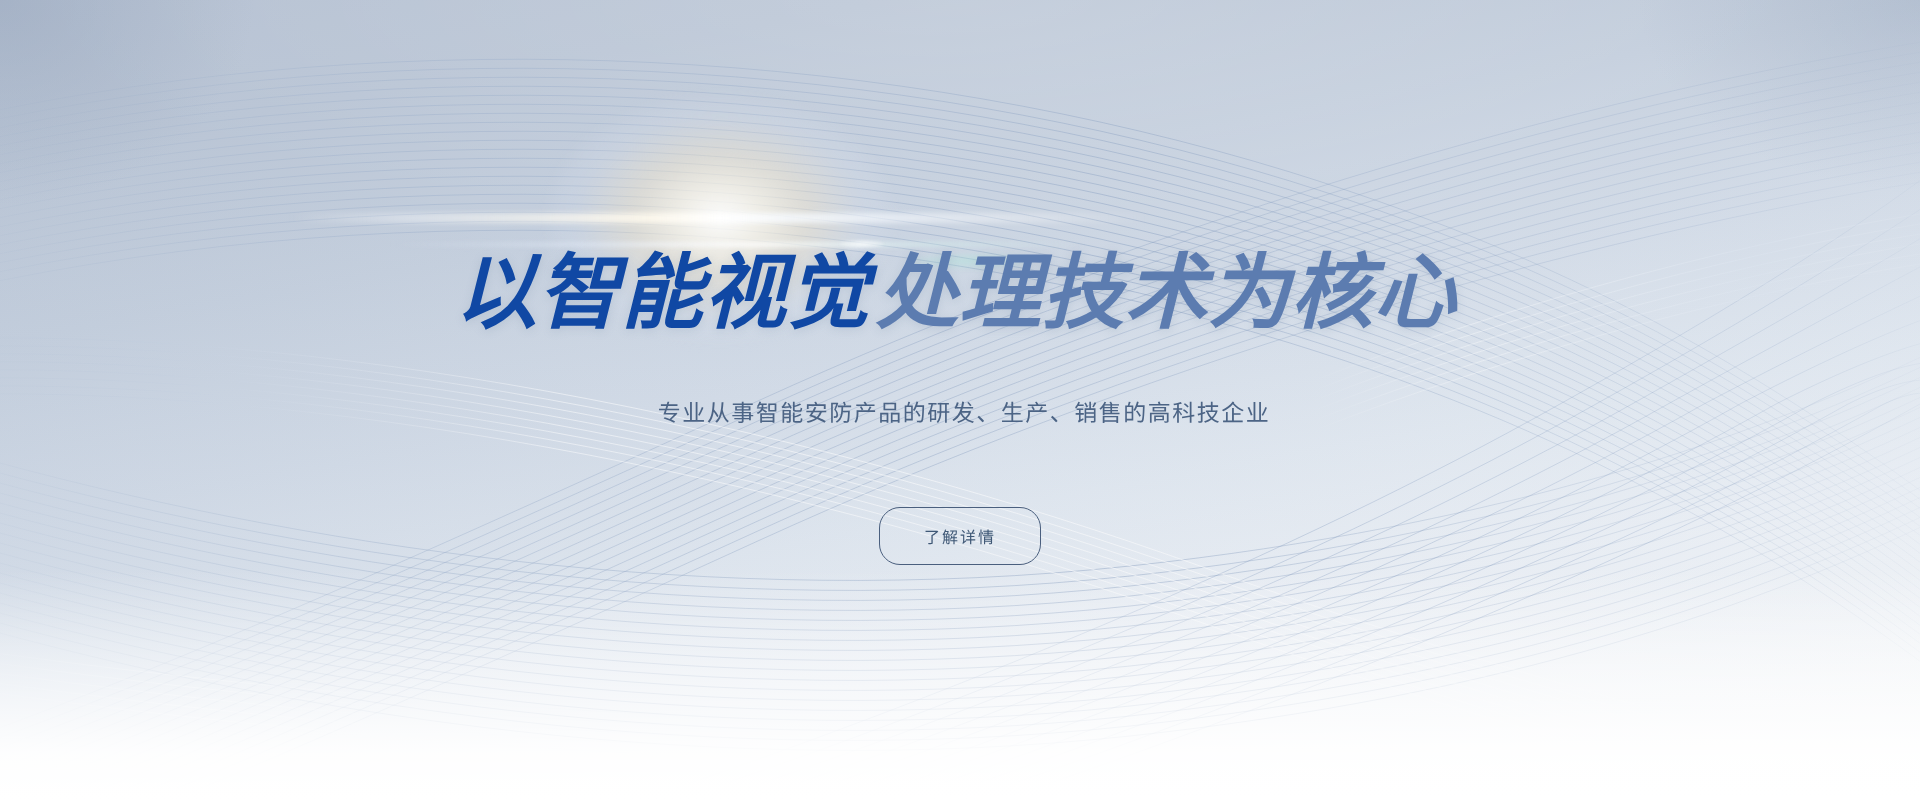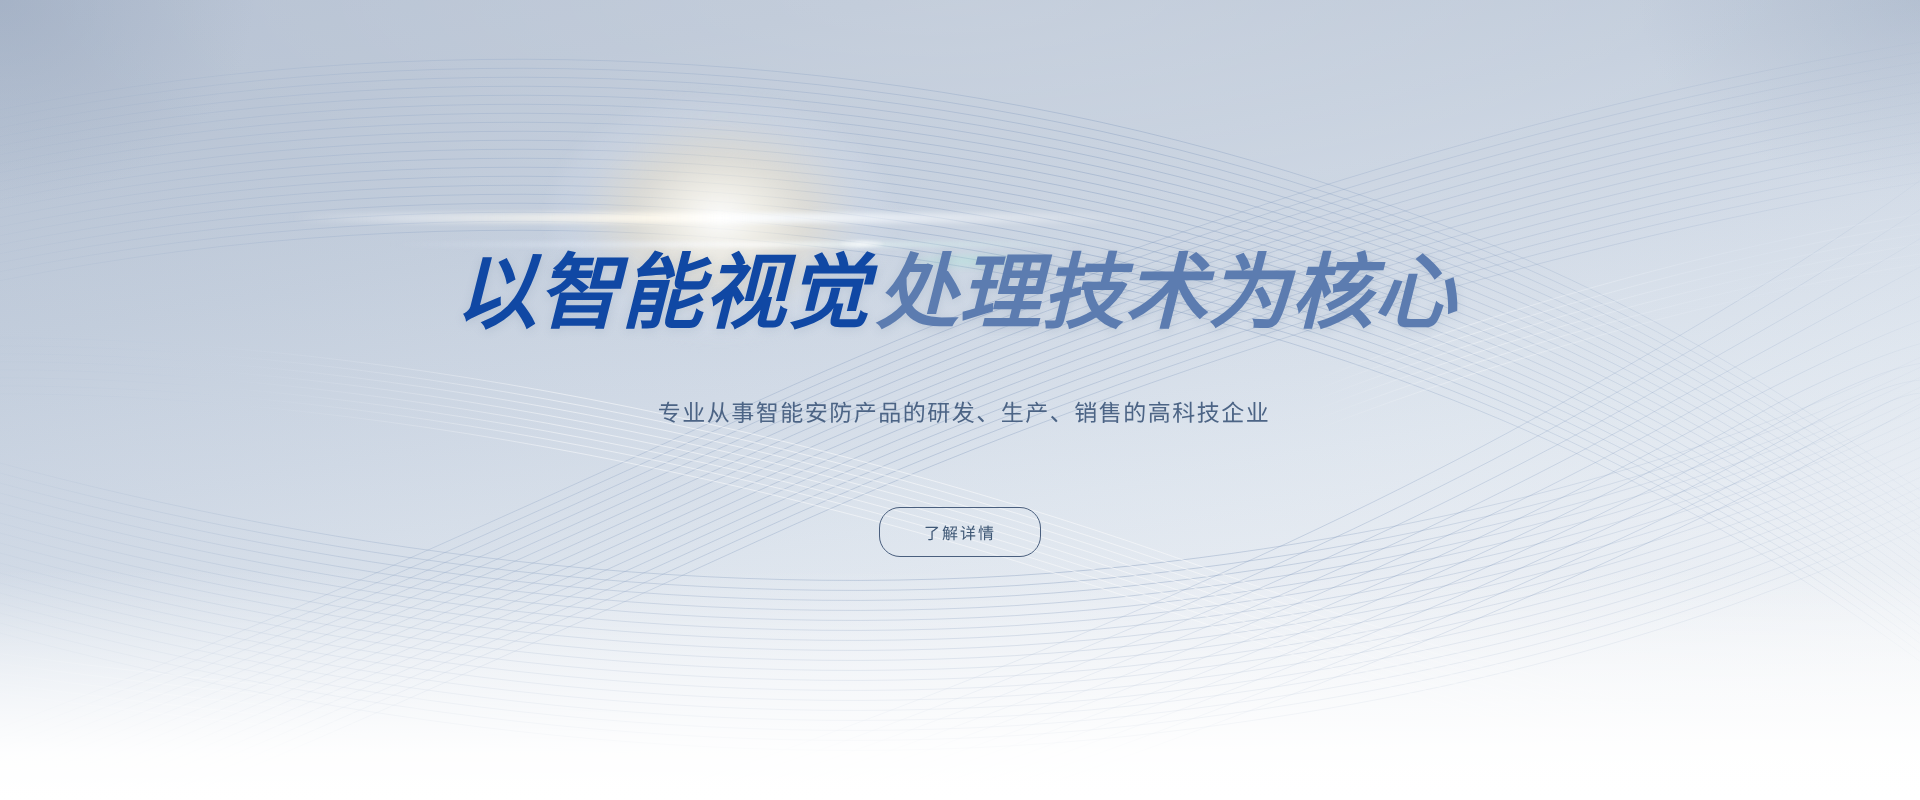--- a/index.html
+++ b/index.html
@@ -200,21 +200,21 @@
     left: 0; right: 0;
     top: 507px;
     display: flex;
     justify-content: center;
   }
   .cta-button {
     display: inline-flex;
     align-items: center;
     justify-content: center;
     width: 162px;
-    height: 50px;
+    height: 58px;
     border: 1px solid #4a5f7e;
     border-radius: 21px;
     background: transparent;
     color: #3f5876;
     font-size: 16px;
     letter-spacing: 2px;
     font-family: "Liberation Sans", "DejaVu Sans", sans-serif;
     cursor: pointer;
     box-sizing: border-box;
     transition: background 0.2s ease, color 0.2s ease;

